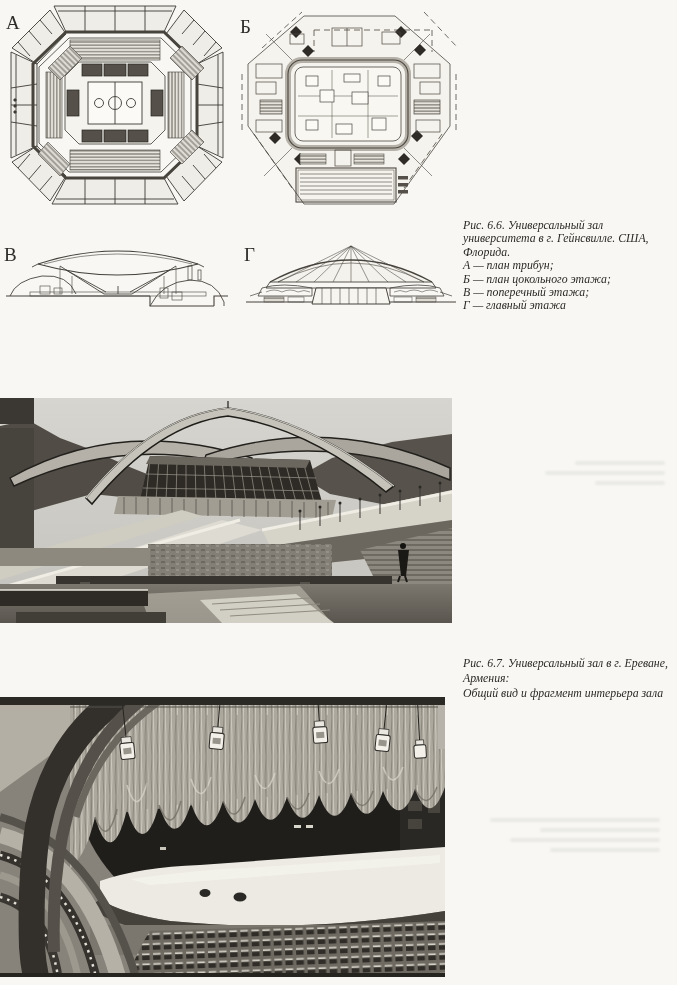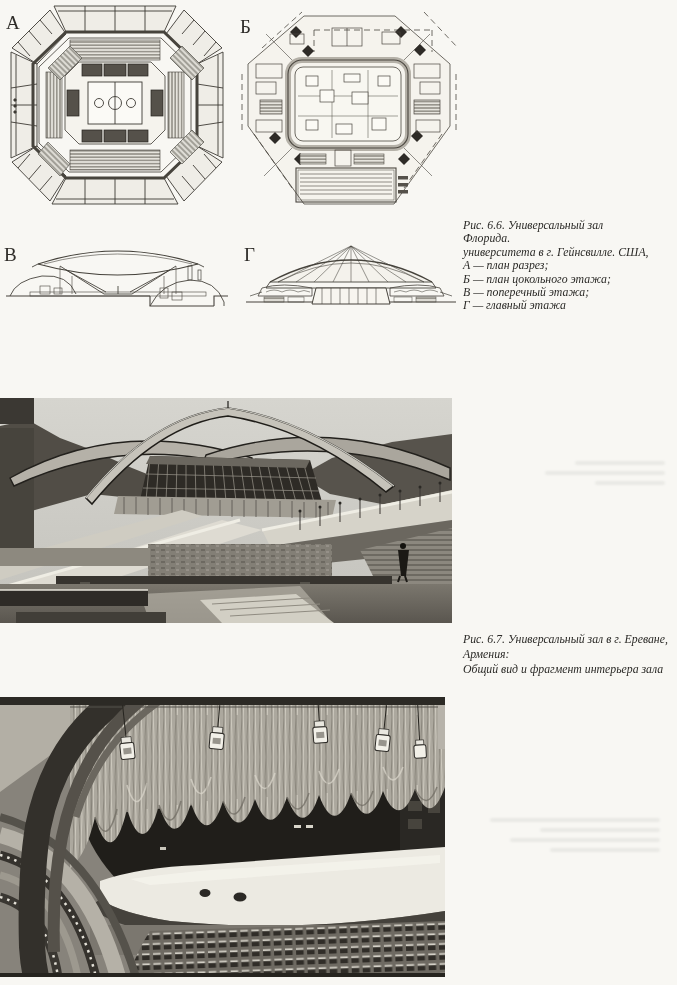--- a/index.html
+++ b/index.html
@@ -15,21 +15,21 @@
     font-size:19px;color:#2f2d29;line-height:1;
     font-family:"Liberation Serif",serif;
   }
   .caption{
     position:absolute;left:463px;width:213px;
     font-style:italic;font-size:11.8px;color:#2b2a27;
   }
   .caption .cl{white-space:nowrap;}
   #caption-66{top:219px;}
   #caption-66 .cl{line-height:13.4px;}
-  #caption-67{top:632px;}
+  #caption-67{top:656px;}
   #caption-67 .cl{line-height:15px;}
   
   .showthrough{position:absolute;filter:blur(1.2px);opacity:.55;}
   .showthrough .sm{height:4px;background:#dededa;margin:6px 0 6px auto;border-radius:2px;}
 </style>
 </head>
 <body>
 
 <span class="panel-letter" style="left:6px;top:13px">А</span>
 <span class="panel-letter" style="left:240px;top:17px">Б</span>
@@ -231,23 +231,23 @@
     <path d="M152,56 Q158,53 164,56 M164,56 Q172,52 180,56 M180,56 Q188,52 196,56" stroke-width="0.55"></path>
     <rect x="152" y="61" width="18" height="5" stroke-width="0.5"></rect>
     <rect x="174" y="61" width="20" height="5" fill="url(#hH)" stroke-width="0.5"></rect>
     <path d="M8,60 L20,56 M210,60 L198,56" stroke-width="0.7"></path>
   </g>
 </svg>
 </div>
 
 <div class="caption" id="caption-66">
   <div class="cl">Рис. 6.6. Универсальный зал</div>
+  <div class="cl">университета в г. Гейнсвилле. США,</div>
   <div class="cl">Флорида.</div>
-  <div class="cl">университета в г. Гейнсвилле. США,</div>
-  <div class="cl">А — план разрез;</div>
+  <div class="cl">А — план трибун;</div>
   <div class="cl">Б — план цокольного этажа;</div>
   <div class="cl">В — поперечный этажа;</div>
   <div class="cl">Г — главный этажа</div>
 </div>
 
 <div class="showthrough" style="left:540px;top:455px;width:125px">
   <div class="sm" style="width:90px"></div>
   <div class="sm" style="width:120px"></div>
   <div class="sm" style="width:70px"></div>
 </div>

